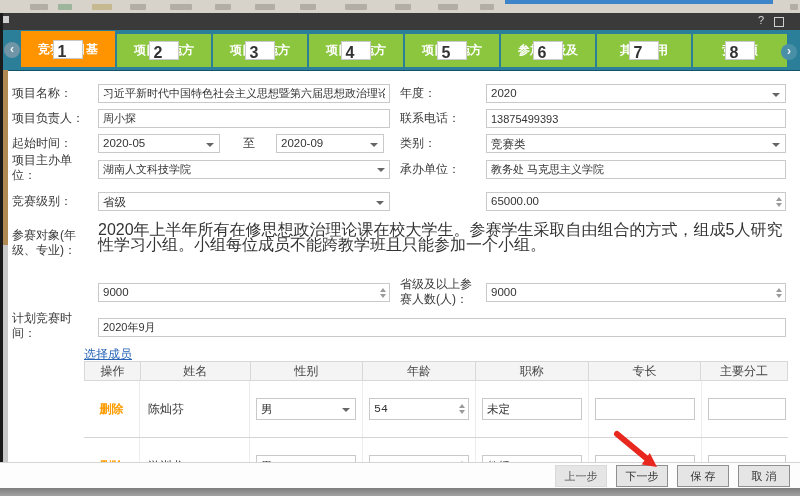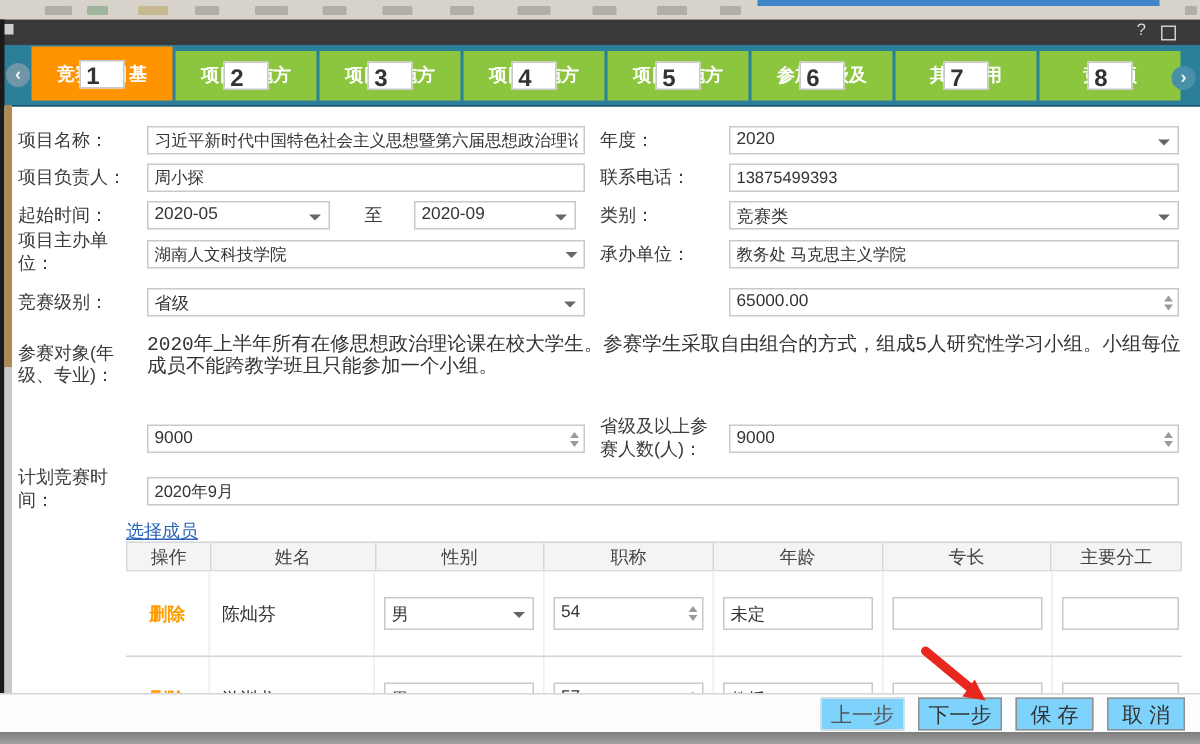--- a/index.html
+++ b/index.html
@@ -47,31 +47,31 @@
   .sel{position:absolute;height:19px;box-sizing:border-box;border:1px solid #c9c9c9;background:#fff;
        padding:2px 16px 0 4px;font-size:11.5px;color:#333;cursor:pointer;overflow:hidden;white-space:nowrap;}
   .caret{position:absolute;right:5px;top:8px;width:0;height:0;border-left:4px solid transparent;
          border-right:4px solid transparent;border-top:4px solid #666;}
   .num{position:absolute;height:19px;box-sizing:border-box;border:1px solid #c9c9c9;background:#fff;
        padding:2px 16px 0 4px;font-size:11.5px;color:#333;overflow:hidden;}
   .spin{position:absolute;right:3px;top:4px;display:flex;flex-direction:column;gap:2px;cursor:pointer;}
   .spin i{display:block;width:0;height:0;border-left:3px solid transparent;border-right:3px solid transparent;}
   .spin .up{border-bottom:4px solid #9a9a9a;}
   .spin .dn{border-top:4px solid #9a9a9a;}
-  .bigtext{position:absolute;left:98px;top:152px;width:690px;font-size:13px;line-height:15px;color:#333;font-family:Liberation Mono, monospace;}
+  .bigtext{position:absolute;left:98px;top:152px;width:690px;font-size:16px;line-height:15px;color:#333;}
 
   
   .memlink{position:absolute;left:84px;top:276px;color:#2a64b7;text-decoration:underline;cursor:pointer;}
   .mtable{position:absolute;left:84px;top:291px;width:704px;}
   .mhead{display:flex;height:20px;background:#f4f4f4;border:1px solid #d8d8d8;box-sizing:border-box;}
   .mhead .hc{border-right:1px solid #d8d8d8;box-sizing:border-box;display:flex;align-items:center;
              justify-content:center;font-size:12px;color:#444;}
   .mhead .hc:last-child{border-right:none;}
   .mrow{display:flex;height:57px;border-bottom:1px solid #d4d4d4;box-sizing:border-box;background:#fff;}
-  .mrow .mc{border-right:1px solid #ececec;box-sizing:border-box;display:flex;align-items:center;position:relative;}
+  .mrow .mc{border-right:1px solid #ececec;box-sizing:border-box;display:flex;align-items:center;position:relative;font-family:Liberation Mono, monospace;}
   .mrow .mc:last-child{border-right:none;}
   .dellink{width:100%;text-align:center;color:#ff9c00;font-weight:bold;cursor:pointer;}
   .cellname{padding-left:8px;color:#333;text-align:center;}
   .cellsel{position:relative;height:22px;box-sizing:border-box;border:1px solid #c9c9c9;background:#fff;
            margin-left:6px;padding:3px 16px 0 4px;font-size:11.5px;cursor:pointer;}
   .cellnum{position:relative;height:22px;box-sizing:border-box;border:1px solid #c9c9c9;background:#fff;
            margin-left:6px;padding:3px 16px 0 4px;font-size:11.5px;}
   .cellnum .spin{top:5px;}
   .cellsel .caret{top:9px;}
   .celltxt{height:22px;box-sizing:border-box;border:1px solid #c9c9c9;margin-left:6px;padding:1px 4px;
@@ -80,22 +80,22 @@
   
   .annot{position:absolute;left:13px;top:424px;z-index:40;color:#e60000;
          font-family:"Liberation Serif","DejaVu Serif",serif;font-weight:bold;font-size:25px;
          letter-spacing:1px;white-space:nowrap;}
   .arrow{position:absolute;left:605px;top:430px;z-index:41;}
 
   
   .footer{position:absolute;left:0;top:462px;width:800px;height:26px;background:#fdfdfd;
           border-top:1px solid #d5d5d5;z-index:30;display:flex;align-items:center;
           justify-content:flex-end;gap:9px;padding-right:10px;box-sizing:border-box;}
-  .fbtn{min-width:52px;height:22px;box-sizing:border-box;background:#7dd3fc;border:1px solid #8f8f8f;
-        font-size:14px;color:#333;text-align:center;line-height:20px;cursor:pointer;padding:0 6px;}
+  .fbtn{min-width:52px;height:22px;box-sizing:border-box;background:#e5e5e5;border:1px solid #8f8f8f;
+        font-size:11px;color:#333;text-align:center;line-height:20px;cursor:pointer;padding:0 6px;}
   .fbtn.prev{border-color:#d9d9d9;color:#555;}
 </style>
 </head>
 <body>
 
 <div class="screen">
 
   <div class="toolbar">
     <span class="chip" style="left:30px;width:18px"></span>
     <span class="chip" style="left:58px;width:14px;background:#8fae8f"></span>
@@ -250,22 +250,22 @@
       <input class="txt" value="2020年9月" style="">
     </div>
 
     <span class="memlink">选择成员</span>
 
     <div class="mtable">
       <div class="mhead">
         <span class="hc" style="width:56px">操作</span>
         <span class="hc" style="width:110px">姓名</span>
         <span class="hc" style="width:113px">性别</span>
+        <span class="hc" style="width:113px">年龄</span>
         <span class="hc" style="width:113px">职称</span>
-        <span class="hc" style="width:113px">年龄</span>
         <span class="hc" style="width:113px">专长</span>
         <span class="hc" style="width:86px">主要分工</span>
       </div>
 
       <div class="mrow">
         <div class="mc" style="width:56px">
           <span class="dellink">删除</span>
         </div>
         <div class="mc cellname" style="width:110px">
           <span>陈灿芬</span>

